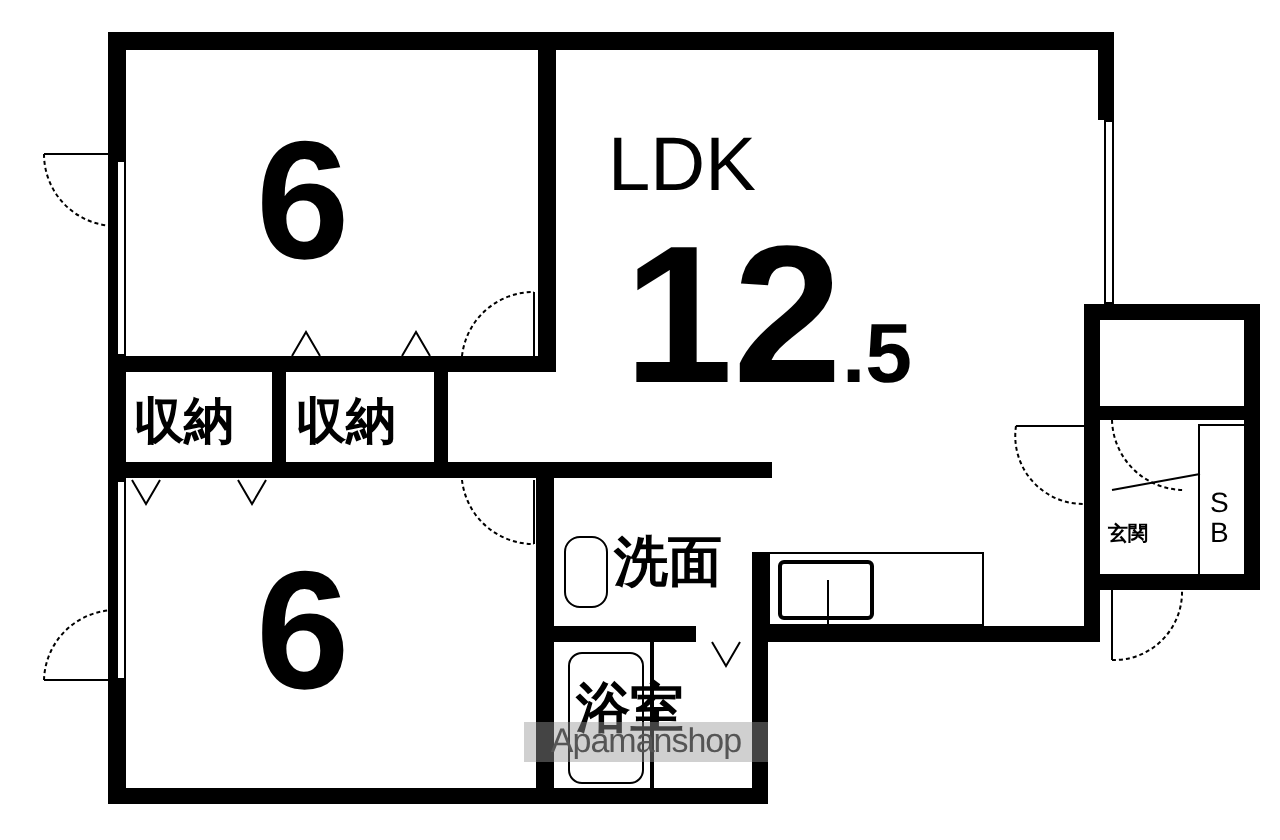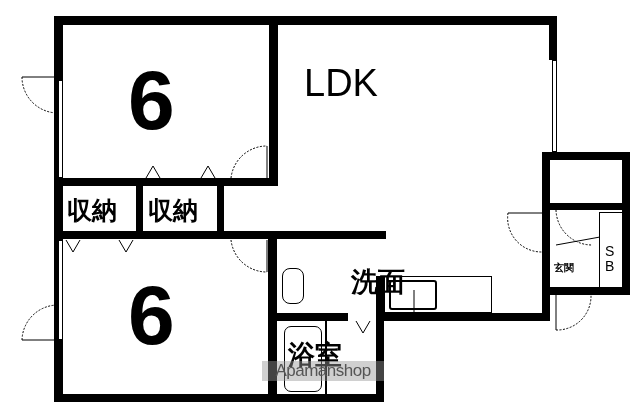--- a/index.html
+++ b/index.html
@@ -78,22 +78,25 @@
       <path d="M556,330 A34,34 0 0 0 591,295" stroke-dasharray="2,1.5"></path>
       <line x1="556" y1="295" x2="556" y2="330"></line>
 
       <line x1="414" y1="290" x2="414" y2="312"></line>
     </g>
   </svg>
 
   <div class="lbl" style="left:128px;top:58px;font-size:84px;">6</div>
   <div class="lbl" style="left:128px;top:273px;font-size:84px;">6</div>
   <div class="lbl" style="left:304px;top:64px;font-size:38px;font-weight:normal;">LDK</div>
+  <div class="lbl" style="left:312px;top:108px;">
+    <span style="font-size:98px;">12</span><span style="font-size:42px;">.5</span>
+  </div>
   <div class="lbl" style="left:67px;top:198px;font-size:25px;font-family:'DejaVu Sans',sans-serif;">収納</div>
   <div class="lbl" style="left:148px;top:198px;font-size:25px;font-family:'DejaVu Sans',sans-serif;">収納</div>
-  <div class="lbl" style="left:307px;top:268px;font-size:27px;font-family:'DejaVu Sans',sans-serif;margin-left:44px;">洗面</div>
+  <div class="lbl" style="left:307px;top:268px;font-size:27px;font-family:'DejaVu Sans',sans-serif;">洗面</div>
   <div class="lbl" style="left:288px;top:341px;font-size:27px;font-family:'DejaVu Sans',sans-serif;">浴室</div>
   <div class="lbl" style="left:554px;top:263px;font-size:10px;font-family:'DejaVu Sans',sans-serif;">玄関</div>
   <div class="lbl" style="left:605px;top:244px;font-size:14px;font-weight:normal;">S</div>
   <div class="lbl" style="left:605px;top:259px;font-size:14px;font-weight:normal;">B</div>
 
   <div class="watermark">Apamanshop</div>
 </div>
 
 </body></html>

